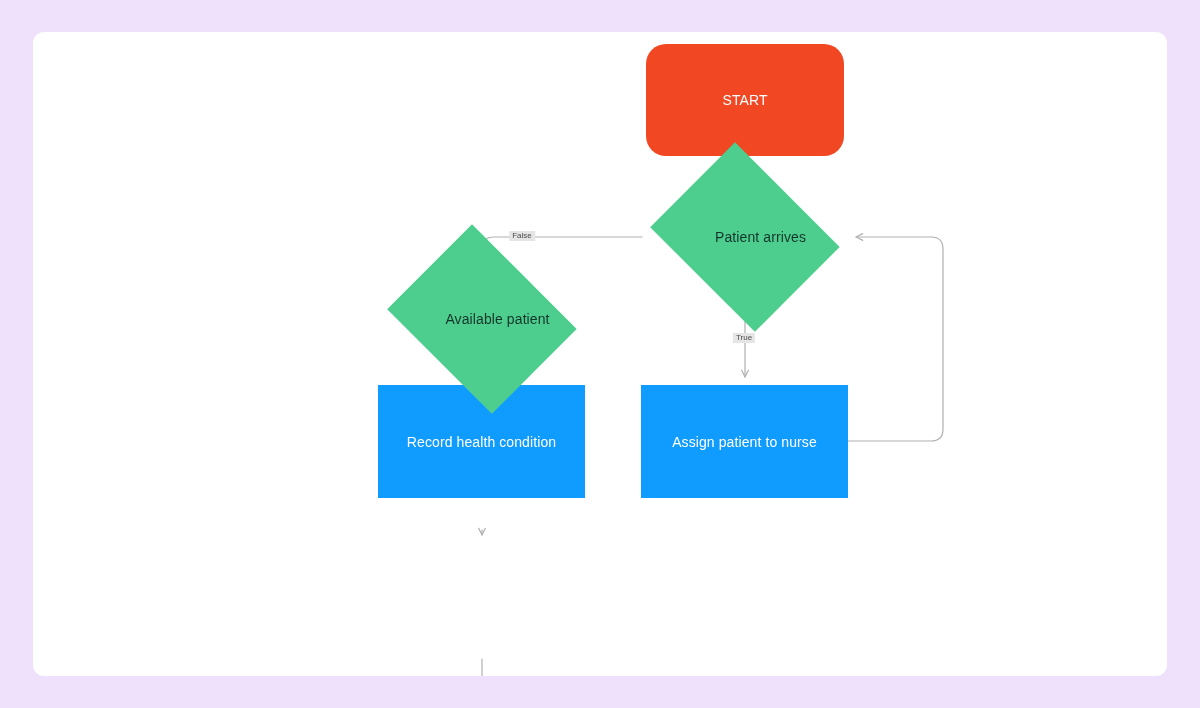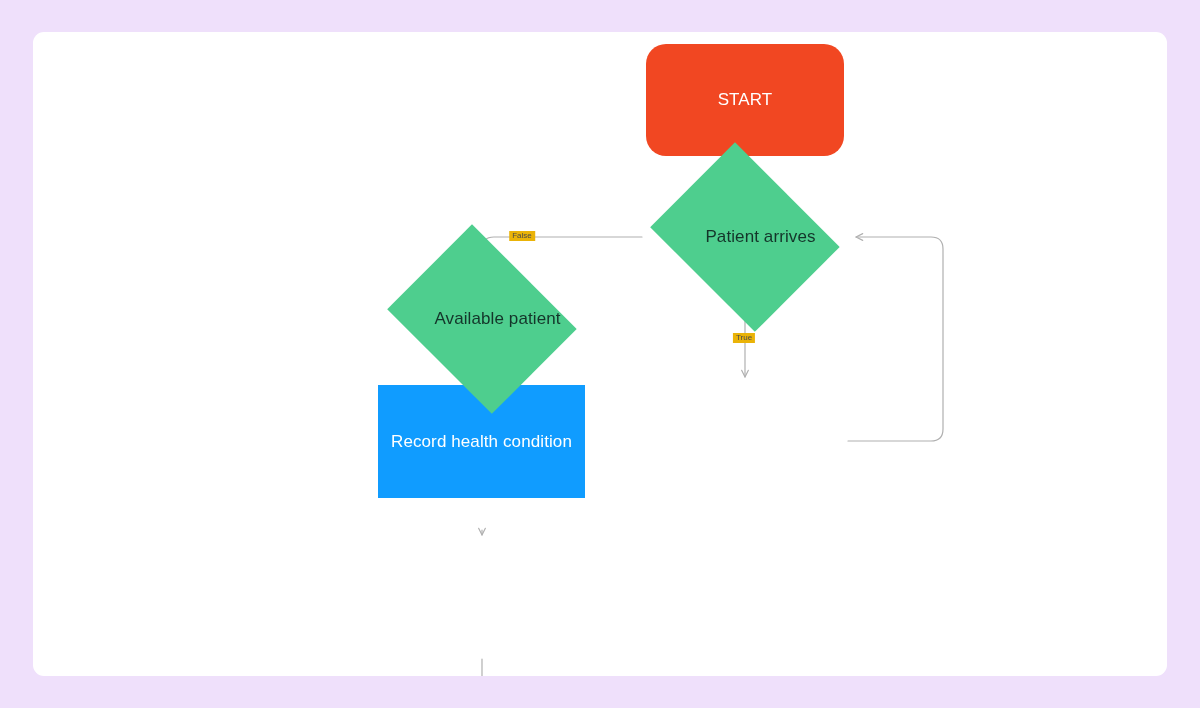--- a/index.html
+++ b/index.html
@@ -45,21 +45,21 @@
     position: absolute;
     display: flex;
     align-items: center;
     justify-content: center;
     box-sizing: border-box;
   }
 
   .node-label {
     position: relative;
     z-index: 3;
-    font-size: 17px;
+    font-size: 14px;
     line-height: 14px;
     letter-spacing: 0.1px;
     text-align: center;
     white-space: nowrap;
     pointer-events: none;
   }
 
   
   .node-start {
     background: #f14722;
@@ -96,21 +96,21 @@
   .node-decision .node-label {
     color: #14352a;
     margin-left: 32px;
   }
 
   .edge-label {
     position: absolute;
     font-size: 8px;
     line-height: 10px;
     color: #4a4a4a;
-    background: #eab308;
+    background: #e5e5e5;
     padding: 0 3px;
     white-space: nowrap;
     transform: translate(-50%, -50%);
   }
 </style>
 </head>
 <body>
 
 <div id="app">
   <div id="canvas">
@@ -147,20 +147,23 @@
     <div class="node node-decision" style="left:608px; top:146px; width:207px; height:118px;">
       <span class="diamond-shape"></span>
       <span class="node-label">Patient arrives</span>
     </div>
 
     <div class="node node-decision" style="left:345px; top:228px; width:207px; height:118px;">
       <span class="diamond-shape"></span>
       <span class="node-label">Available patient</span>
     </div>
 
+    <div class="node node-process" style="left:608px; top:353px; width:207px; height:113px;">
+      <span class="node-label">Assign patient to nurse</span>
+    </div>
 
     <div class="node node-process" style="left:345px; top:353px; width:207px; height:113px;">
       <span class="node-label">Record health condition</span>
     </div>
 
 
     <div class="edge-label" style="left:489px; top:204px;">False</div>
 
     <div class="edge-label" style="left:711px; top:306px;">True</div>
 

